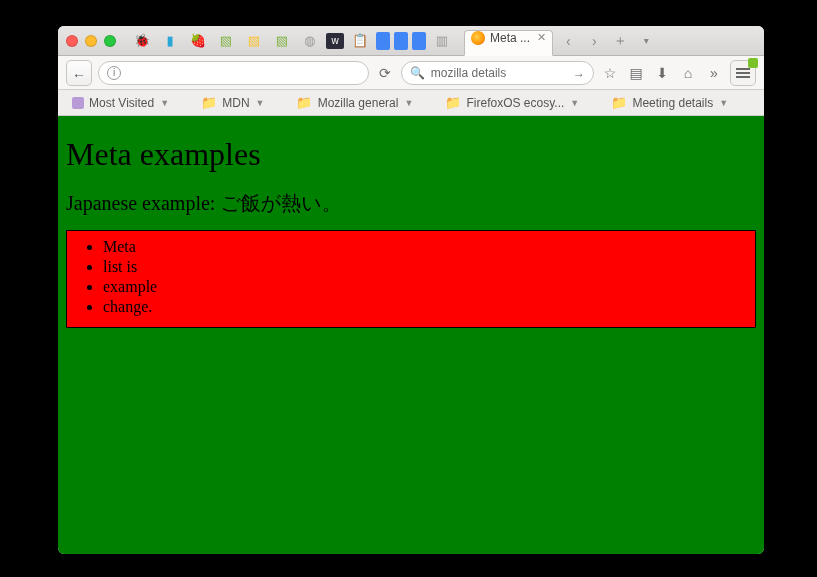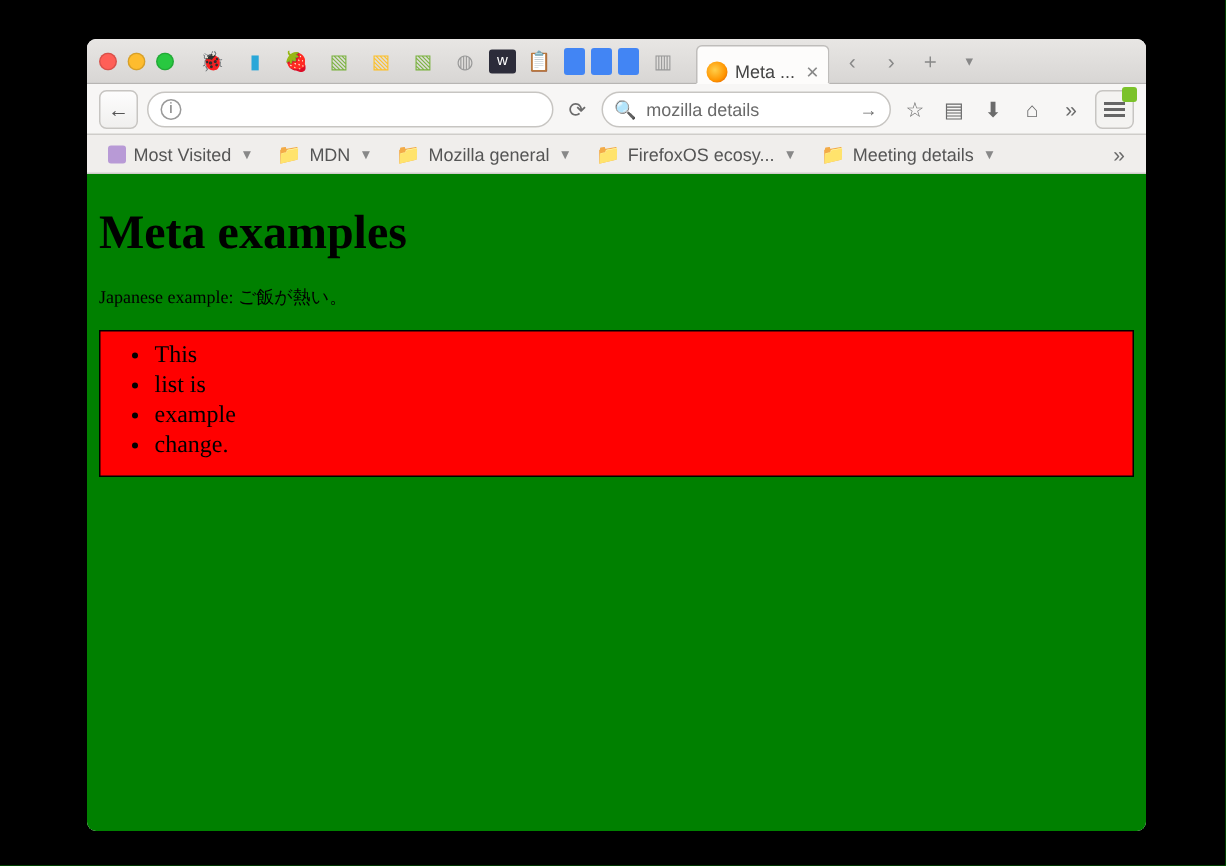--- a/index.html
+++ b/index.html
@@ -48,21 +48,21 @@
     font-size: 13px;
   }
   .active-tab {
     margin-left: 6px;
     height: 26px;
     background: #fdfcfb;
     border: 1px solid #bfbdbb;
     border-bottom: 1px solid #fdfcfb;
     border-radius: 4px 4px 0 0;
     display: flex;
-    align-items: flex-end;
+    align-items: flex-start;
     padding: 0 6px;
     gap: 5px;
     font-size: 12px;
     color: #444;
     position: relative;
     top: 2px;
   }
   .active-tab .favicon {
     width: 14px; height: 14px; border-radius: 50%;
     background: radial-gradient(circle at 40% 40%, #ffcf4a, #ff9500 60%, #d24a00);
@@ -147,21 +147,21 @@
     width: 10px; height: 10px; background: #7bc22a; border-radius: 2px;
   }
   
   .bookmarks {
     height: 26px;
     background: #f0eeec;
     border-bottom: 1px solid #cfcdca;
     display: flex;
     align-items: center;
     padding: 0 8px;
-    gap: 4px;
+    gap: 20px;
     font-size: 12px;
     color: #555;
   }
   .bm {
     display: flex; align-items: center; gap: 5px;
     padding: 2px 6px;
     border-radius: 3px;
     white-space: nowrap;
   }
   .bm .folder { color: #7faee0; font-size: 13px; }
@@ -171,25 +171,25 @@
   
   .content {
     flex: 1;
     background: #008000;
     color: #000;
     padding: 8px 8px 24px 8px;
     font-family: "Times New Roman", Times, serif;
   }
   .content h1 {
     font-size: 32px;
-    font-weight: bold;
+    font-weight: normal;
     margin: 12px 0 18px 0;
   }
   .content p {
-    font-size: 12px;
+    font-size: 20px;
     margin: 14px 0;
     line-height: 1.25;
   }
   .listbox {
     margin: 14px 0 0 0;
     background: #ff0000;
     border: 1px solid #000;
     padding: 6px 8px 10px 8px;
   }
   .listbox ul {
@@ -291,21 +291,21 @@
     </div>
     <div class="bmspacer"></div>
     <div class="iconbtn">»</div>
   </div>
 
   <div class="content">
     <h1>Meta examples</h1>
     <p>Japanese example: ご飯が熱い。</p>
     <div class="listbox">
       <ul>
-        <li>This</li>
+        <li>Meta</li>
         <li>list is</li>
         <li>example</li>
         <li>change.</li>
       </ul>
     </div>
   </div>
 
 </div>
 
 </body></html>

